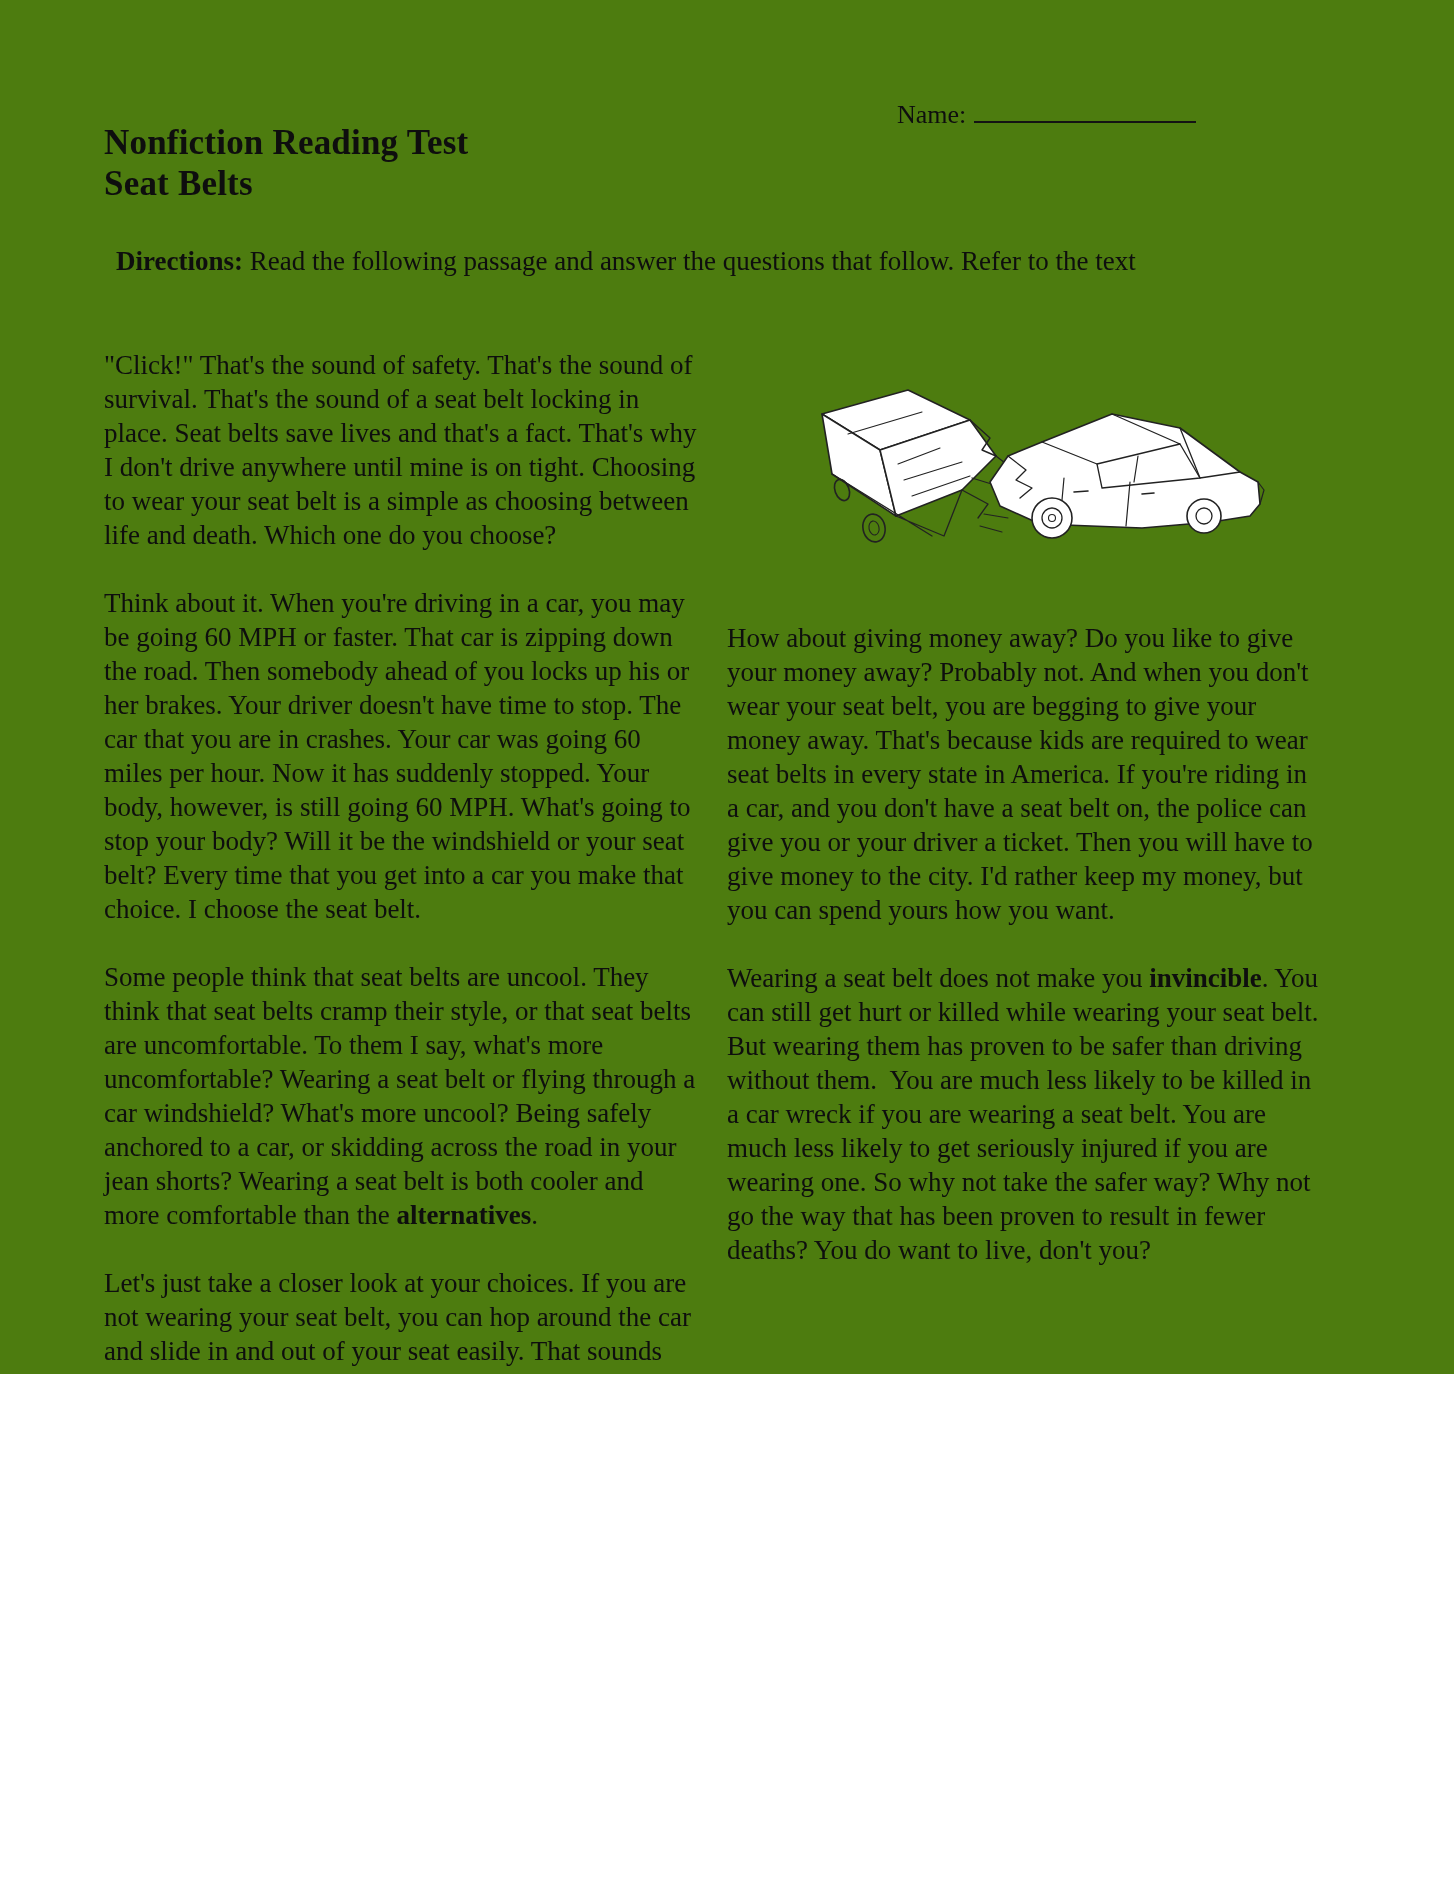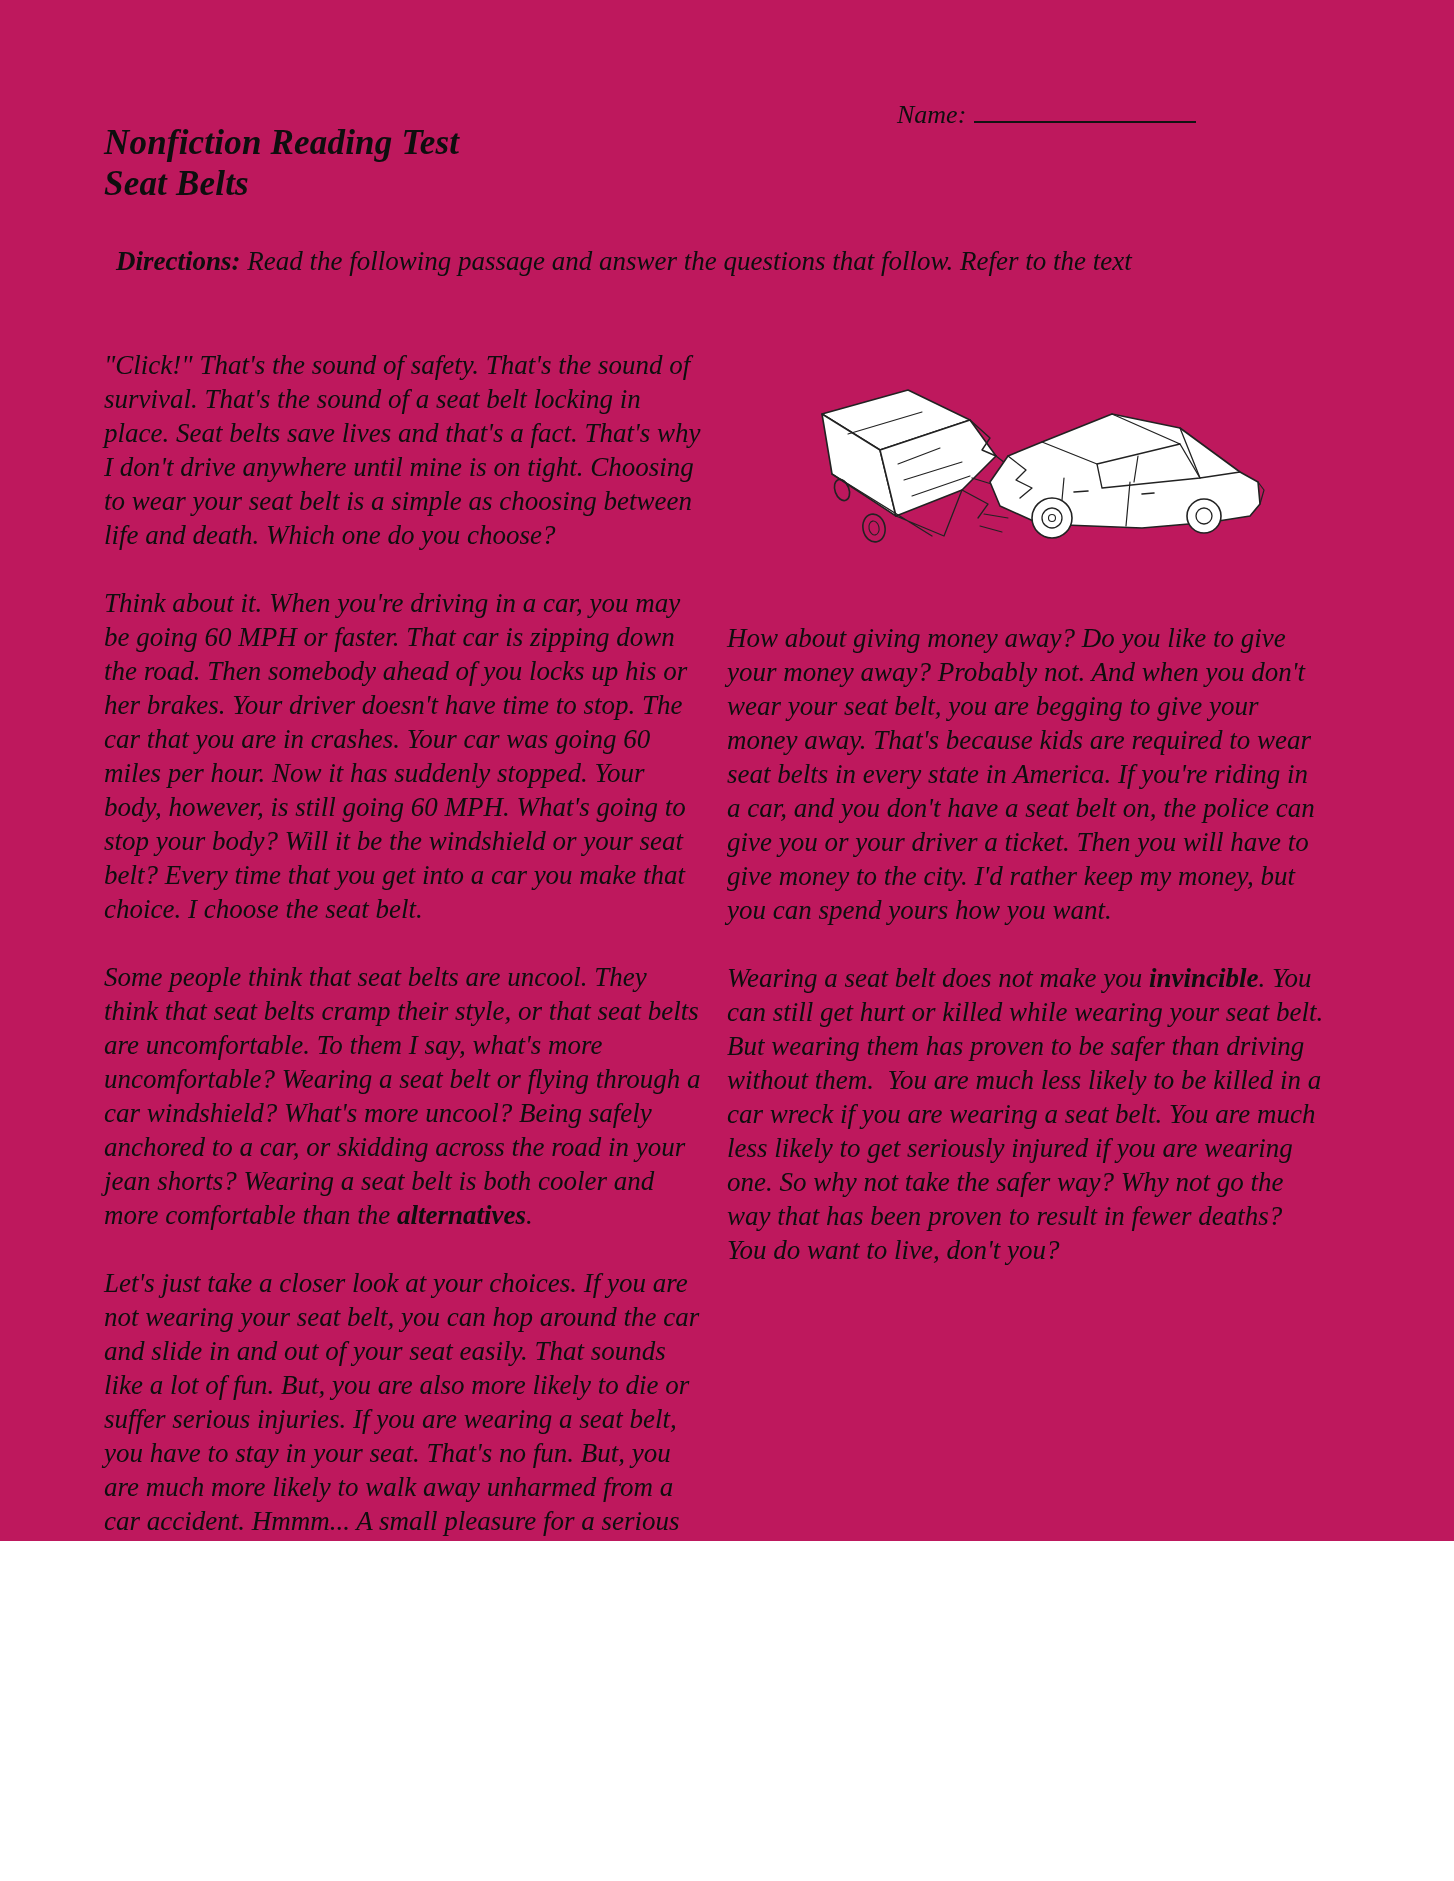--- a/index.html
+++ b/index.html
@@ -1,24 +1,23 @@
 <!DOCTYPE html>
 <html><head>
 <meta charset="utf-8">
 <style>
   html,body{margin:0;padding:0;background:#ffffff;}
   .page{
     position:relative;
     width:1454px;
-    height:1541px;
-    background:#be185d;
+    height:1374px;
+    background:#4d7c0f;
     font-family:"Liberation Serif", serif;
     color:#0e0e0e;
     overflow:hidden;
-    font-style:italic;
   }
   .name-row{
     position:absolute;
     left:897px;
     top:100px;
     font-size:26px;
     white-space:nowrap;
   }
   .name-underline{
     display:inline-block;

